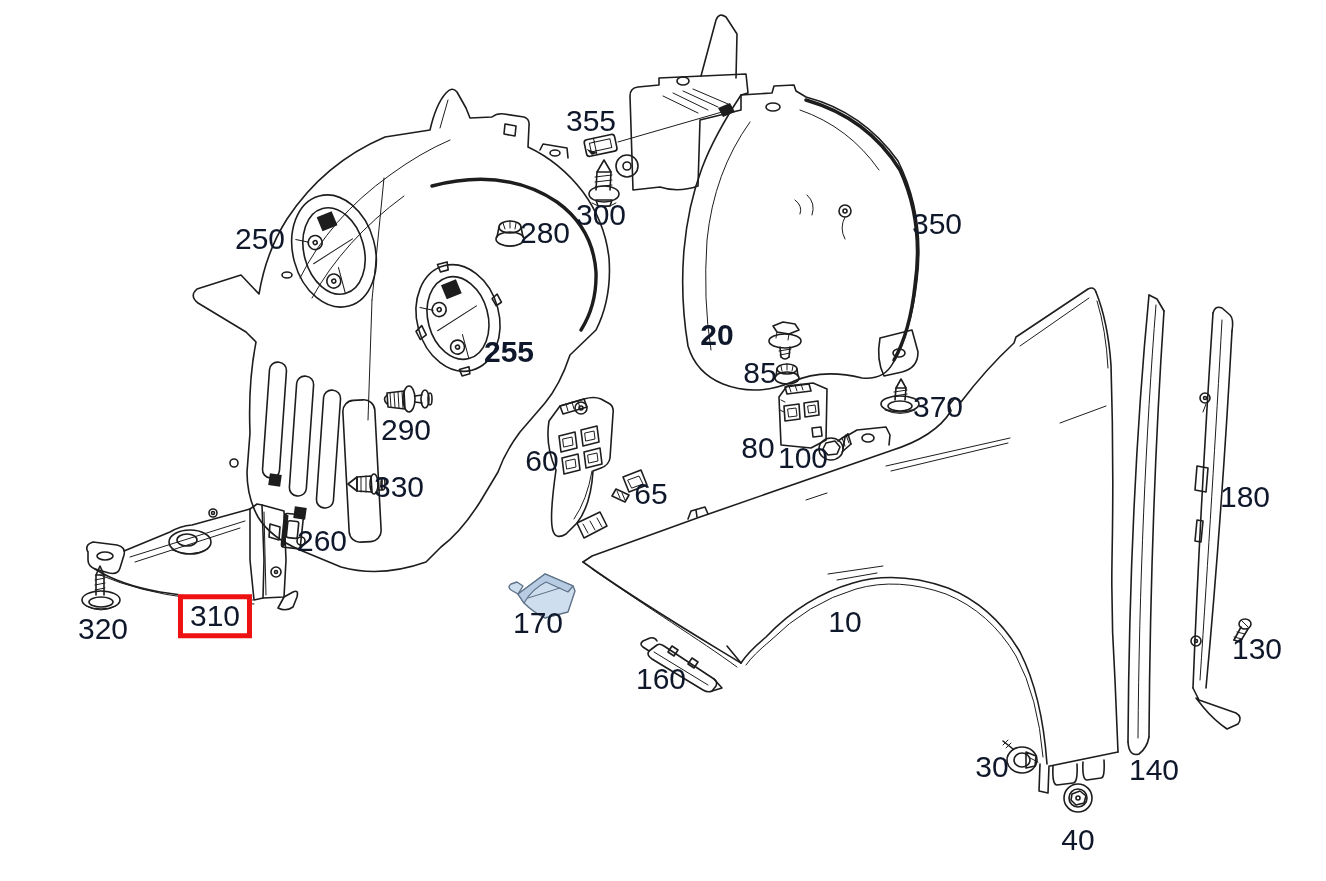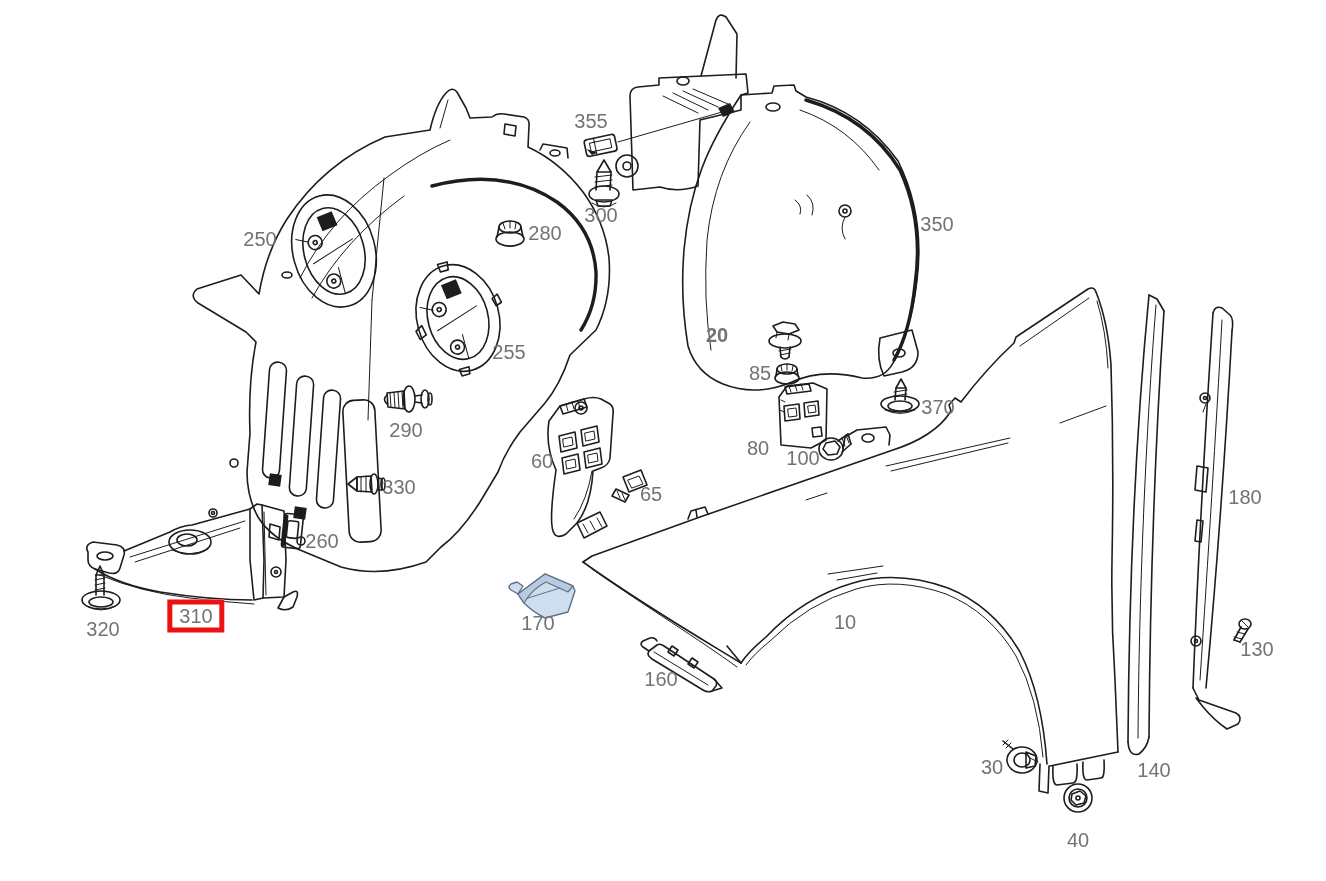--- a/index.html
+++ b/index.html
@@ -20,21 +20,21 @@
     stroke-linecap:round;stroke-linejoin:round;
   }
   .b{stroke-width:3.4;}
   .t{stroke-width:1;}
   .fd{fill:var(--line);stroke:none;}
   .blue-main{fill:var(--blue-fill);stroke:var(--blue-stroke);stroke-width:1.4;}
   .blue-shade{fill:var(--blue-shade);stroke:var(--blue-stroke);stroke-width:1.2;}
   #labels{position:absolute;left:0;top:0;width:100%;height:100%;}
   .part-label{
     position:absolute;transform:translate(-50%,-50%);
-    font-size:20px;line-height:1.05;color:#737373;white-space:nowrap;
+    font-size:30px;line-height:1.05;color:#0f172a;white-space:nowrap;
     cursor:pointer;user-select:none;
   }
   .part-label.selected{
     background:#ffffff;border:5px solid var(--sel);padding:1px 7px;
   }
 </style>
 </head>
 <body>
 
 <div class="stage">
@@ -341,34 +341,34 @@
     <path d="M 1234,640 L 1240,642"></path>
   </g>
 </svg>
 
 <div id="labels">
       <div class="part-label" style="left: 591px; top: 121px;">355</div>
       <div class="part-label" style="left: 601px; top: 215px;">300</div>
       <div class="part-label" style="left: 545px; top: 233px;">280</div>
       <div class="part-label" style="left: 260px; top: 239px; text-align: right;">250</div>
       <div class="part-label" style="left: 937px; top: 224px;">350</div>
-      <div class="part-label" style="left: 509px; top: 352px;">255</div>
+      <div class="part-label" style="left: 509px; top: 352px; font-weight: bold;">255</div>
       <div class="part-label" style="left: 717px; top: 335px; font-weight: bold;">20</div>
       <div class="part-label" style="left: 760px; top: 373px;">85</div>
       <div class="part-label" style="left: 938px; top: 407px;">370</div>
       <div class="part-label" style="left: 406px; top: 430px;">290</div>
       <div class="part-label" style="left: 542px; top: 461px;">60</div>
       <div class="part-label" style="left: 758px; top: 448px;">80</div>
       <div class="part-label" style="left: 803px; top: 458px;">100</div>
       <div class="part-label" style="left: 399px; top: 487px;">330</div>
       <div class="part-label" style="left: 651px; top: 494px;">65</div>
       <div class="part-label" style="left: 1245px; top: 497px;">180</div>
       <div class="part-label" style="left: 322px; top: 541px;">260</div>
       <div class="part-label" style="left: 538px; top: 623px;">170</div>
-      <div class="part-label selected" style="left: 196px; top: 616px;">310</div>
+      <div class="part-label selected" style="left: 215px; top: 616px;">310</div>
       <div class="part-label" style="left: 103px; top: 629px;">320</div>
       <div class="part-label" style="left: 845px; top: 622px;">10</div>
       <div class="part-label" style="left: 661px; top: 679px;">160</div>
       <div class="part-label" style="left: 1257px; top: 649px;">130</div>
       <div class="part-label" style="left: 992px; top: 767px;">30</div>
       <div class="part-label" style="left: 1154px; top: 770px;">140</div>
       <div class="part-label" style="left: 1078px; top: 824px; margin-top: 16px;">40</div>
     </div>
 
 </div>

